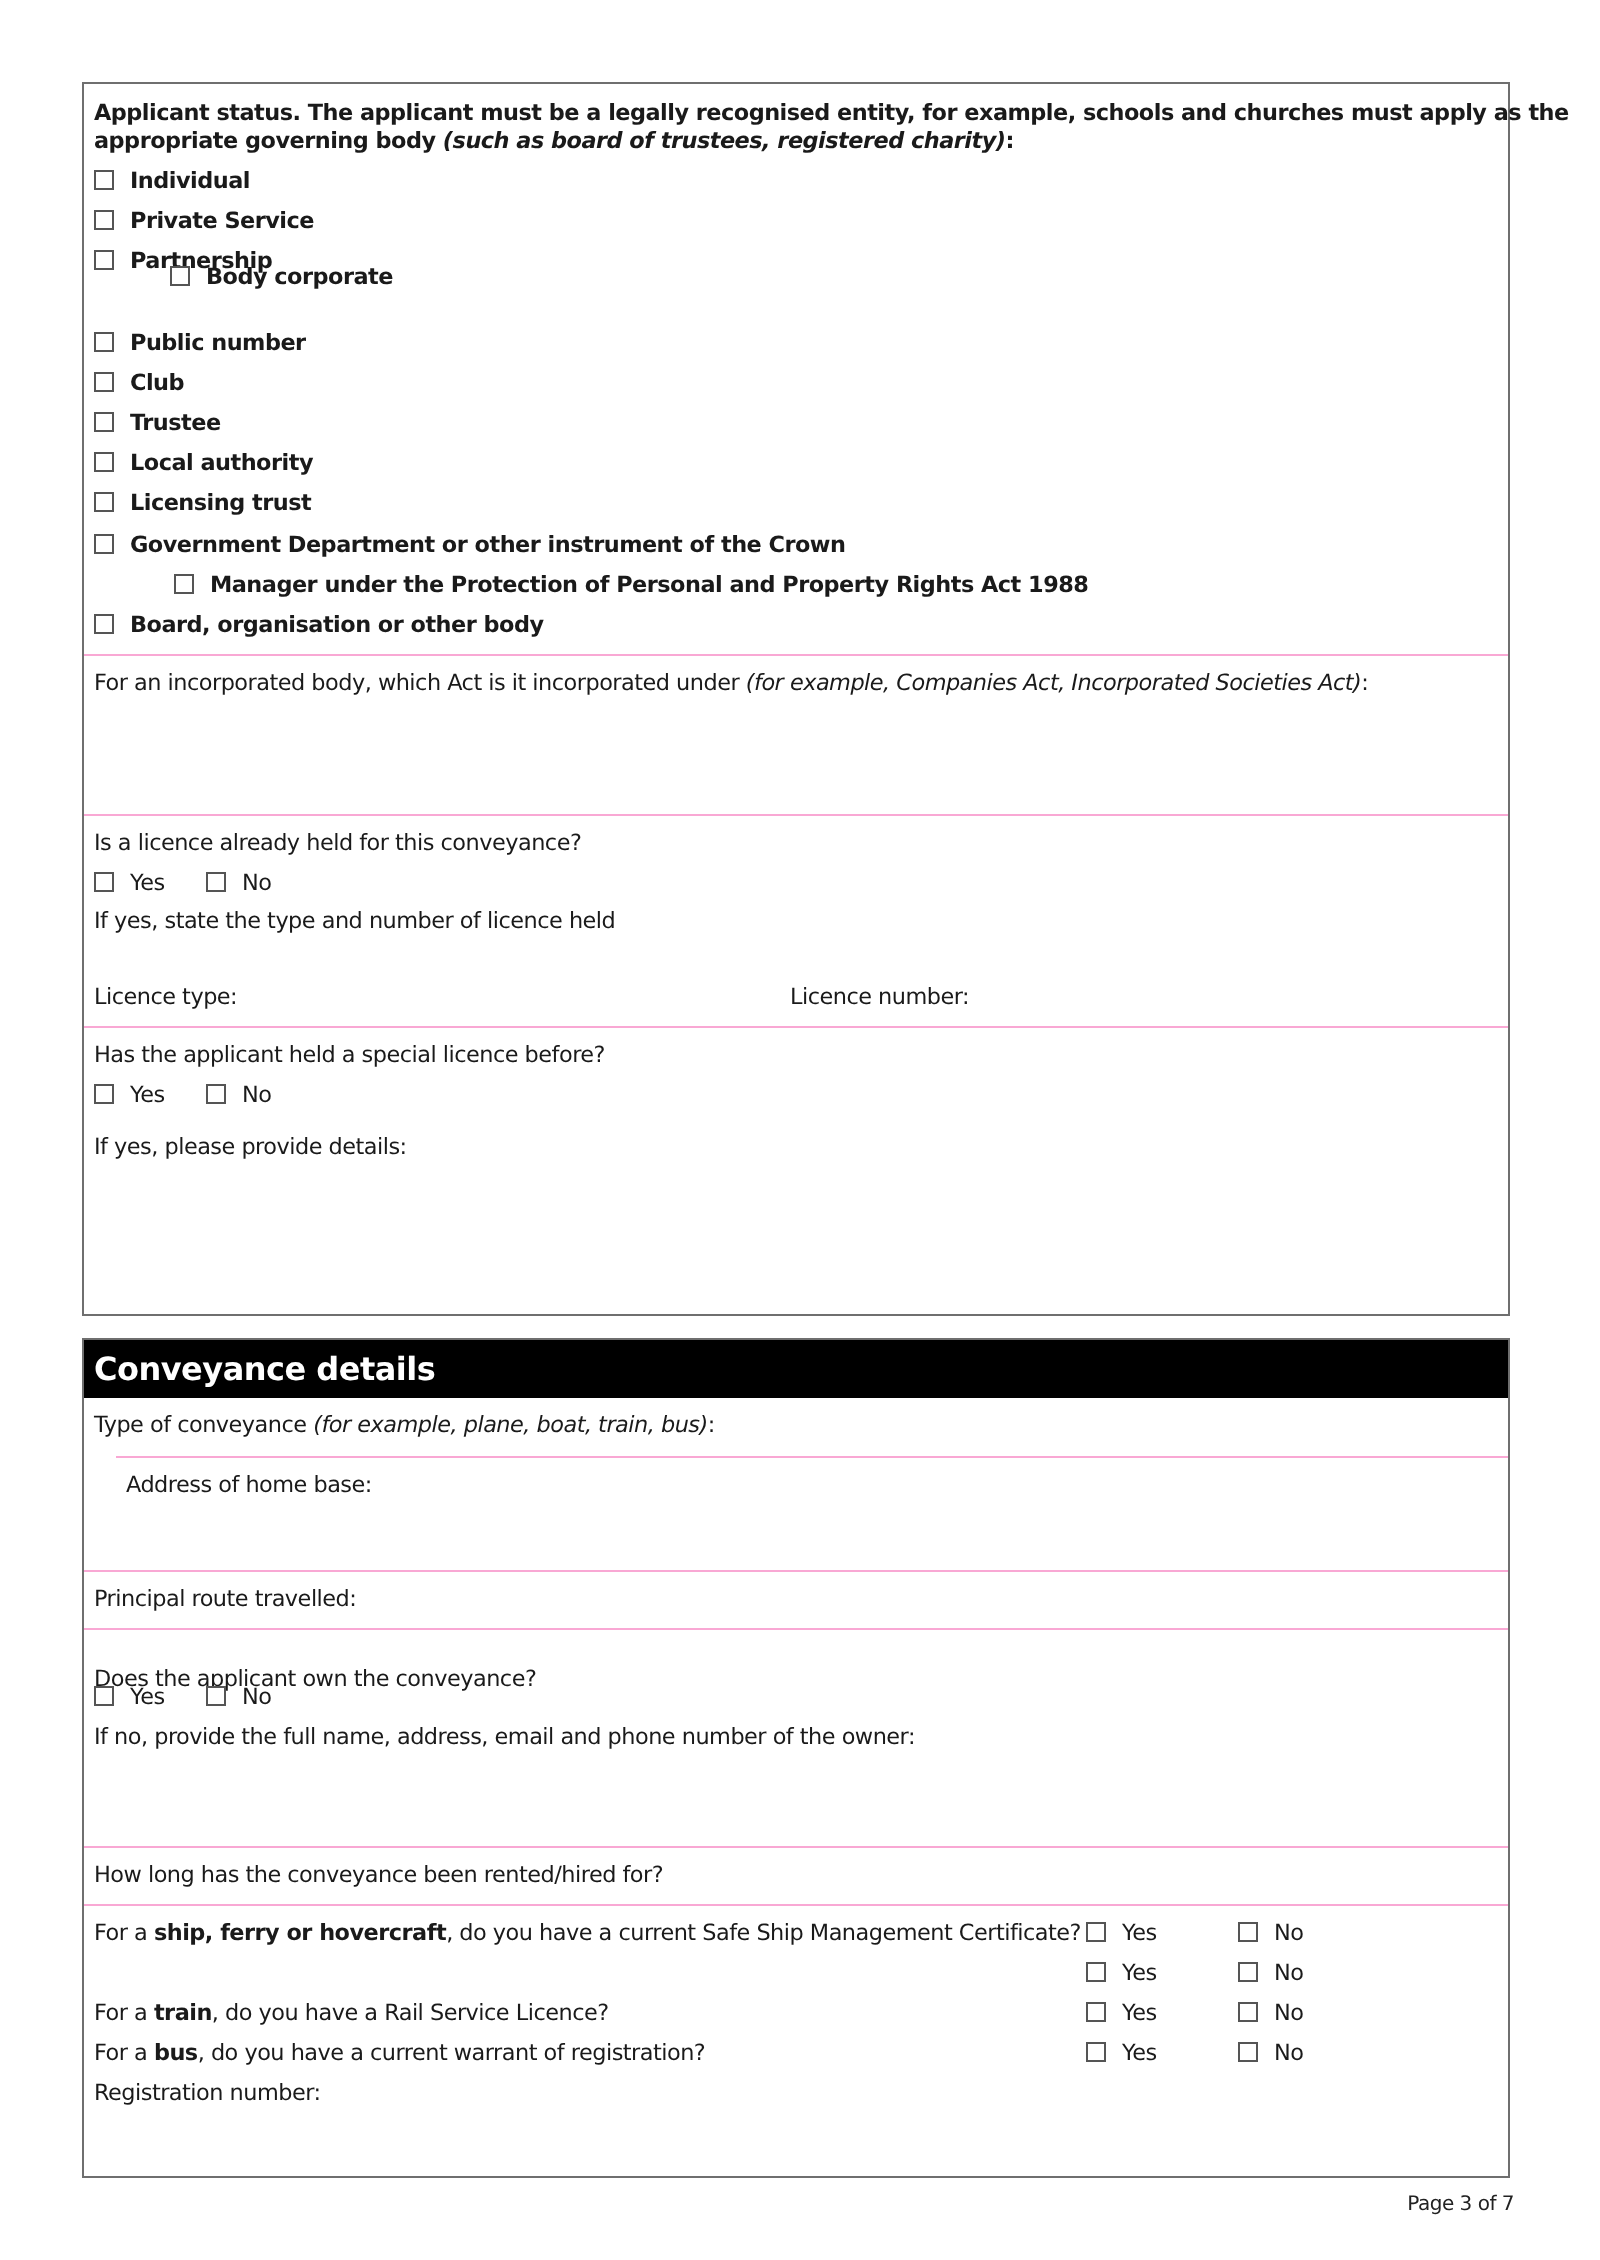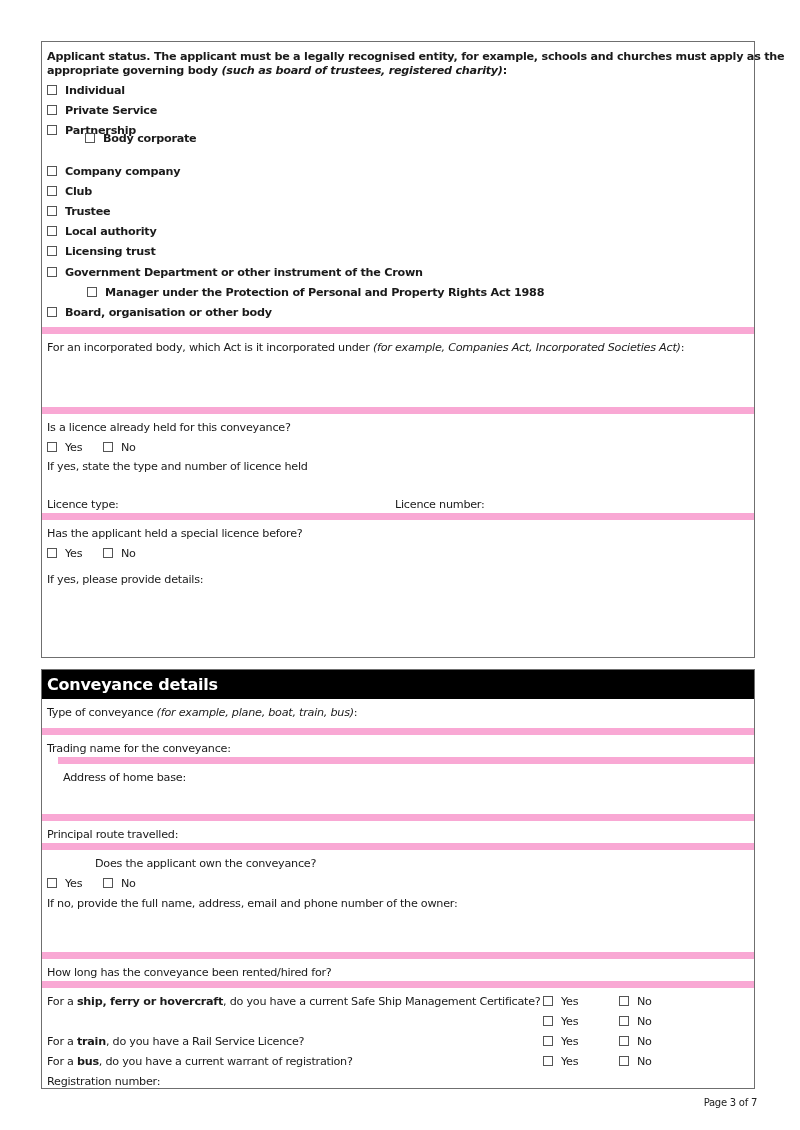--- a/index.html
+++ b/index.html
@@ -6,21 +6,21 @@
   body {
     width: 800px; height: 1130px; position: relative;
     font-family: "DejaVu Sans", "Liberation Sans", sans-serif;
     font-size: 11.2px; color: #1a1a1a;
     letter-spacing: -0.25px;
   }
   .box {
     position: absolute; left: 41px; width: 714px;
     border: 1px solid #6f6f6f; box-sizing: border-box;
   }
-  .section { border-top: 7px solid #f9a8d4; position: relative; box-sizing: border-box; padding: 0 5px; }
+  .section { border-top: 1px solid #f9a8d4; position: relative; box-sizing: border-box; padding: 0 5px; }
   .section.first { border-top: none; }
   .line { position: absolute; left: 5px; white-space: nowrap; }
   .cb {
     display: inline-block; width: 10px; height: 10px;
     border: 1px solid #555; background: #fff; vertical-align: -1px;
     margin-right: 8px; box-sizing: border-box;
   }
   .opt { position: absolute; left: 5px; white-space: nowrap; }
   .yn { position: absolute; white-space: nowrap; }
   i { font-style: italic; }
@@ -43,21 +43,21 @@
       <span>Applicant status. The applicant must be a legally recognised entity, for example, schools and churches must apply as the</span>
     </div>
     <div class="line" style="top:22px;text-align:right;">
       <span>appropriate governing body </span><i>(such as board of trustees, registered charity)</i><span>:</span>
     </div>
 
     <div class="opt" style="top:42px;"><span class="cb"></span><span>Individual</span></div>
     <div class="opt" style="top:62px;"><span class="cb"></span><span>Private Service</span></div>
     <div class="opt" style="top:82px;"><span class="cb"></span><span>Partnership</span></div>
     <div class="opt" style="top:90px;padding-left:38px;"><span class="cb"></span><span>Body corporate</span></div>
-    <div class="opt" style="top:123px;"><span class="cb"></span><span>Company company</span></div>
+    <div class="opt" style="top:123px;"><span class="cb"></span><span>Public number</span></div>
     <div class="opt" style="top:143px;"><span class="cb"></span><span>Club</span></div>
     <div class="opt" style="top:163px;"><span class="cb"></span><span>Trustee</span></div>
     <div class="opt" style="top:183px;"><span class="cb"></span><span>Local authority</span></div>
     <div class="opt" style="top:203px;"><span class="cb"></span><span>Licensing trust</span></div>
     <div class="opt" style="top:224px;"><span class="cb"></span><span>Government Department or other instrument of the Crown</span></div>
     <div class="opt" style="top:244px;padding-left:40px;"><span class="cb"></span><span>Manager under the Protection of Personal and Property Rights Act 1988</span></div>
     <div class="opt" style="top:264px;"><span class="cb"></span><span>Board, organisation or other body</span></div>
   </div>
 
   <div class="section" style="height:80px;">
@@ -85,34 +85,31 @@
 
 <div class="box" style="top:669px; height:420px;">
   <div class="header">Conveyance details</div>
 
   <div class="section first" style="height:29px;">
     <div class="line" style="top:7px;">
       <span>Type of conveyance </span><i>(for example, plane, boat, train, bus)</i><span>:</span>
     </div>
   </div>
 
-  <div class="section" style="height:29px;">
-    <div class="line" style="top:7px;">Trading name for the conveyance:</div>
-  </div>
 
   <div class="section" style="height:57px;margin-left:16px;">
     <div class="line" style="top:7px;">Address of home base:</div>
   </div>
 
   <div class="section" style="height:29px;">
     <div class="line" style="top:7px;">Principal route travelled:</div>
   </div>
 
   <div class="section" style="height:109px;">
-    <div class="line" style="top:7px;margin-left:48px;">Does the applicant own the conveyance?</div>
+    <div class="line" style="top:18px;">Does the applicant own the conveyance?</div>
     <div class="yn" style="top:27px; left:5px;"><span class="cb"></span><span>Yes</span></div>
     <div class="yn" style="top:27px; left:61px;"><span class="cb"></span><span>No</span></div>
     <div class="line" style="top:47px;">If no, provide the full name, address, email and phone number of the owner:</div>
   </div>
 
   <div class="section" style="height:29px;">
     <div class="line" style="top:7px;">How long has the conveyance been rented/hired for?</div>
   </div>
 
   <div class="section" style="height:107px;">

